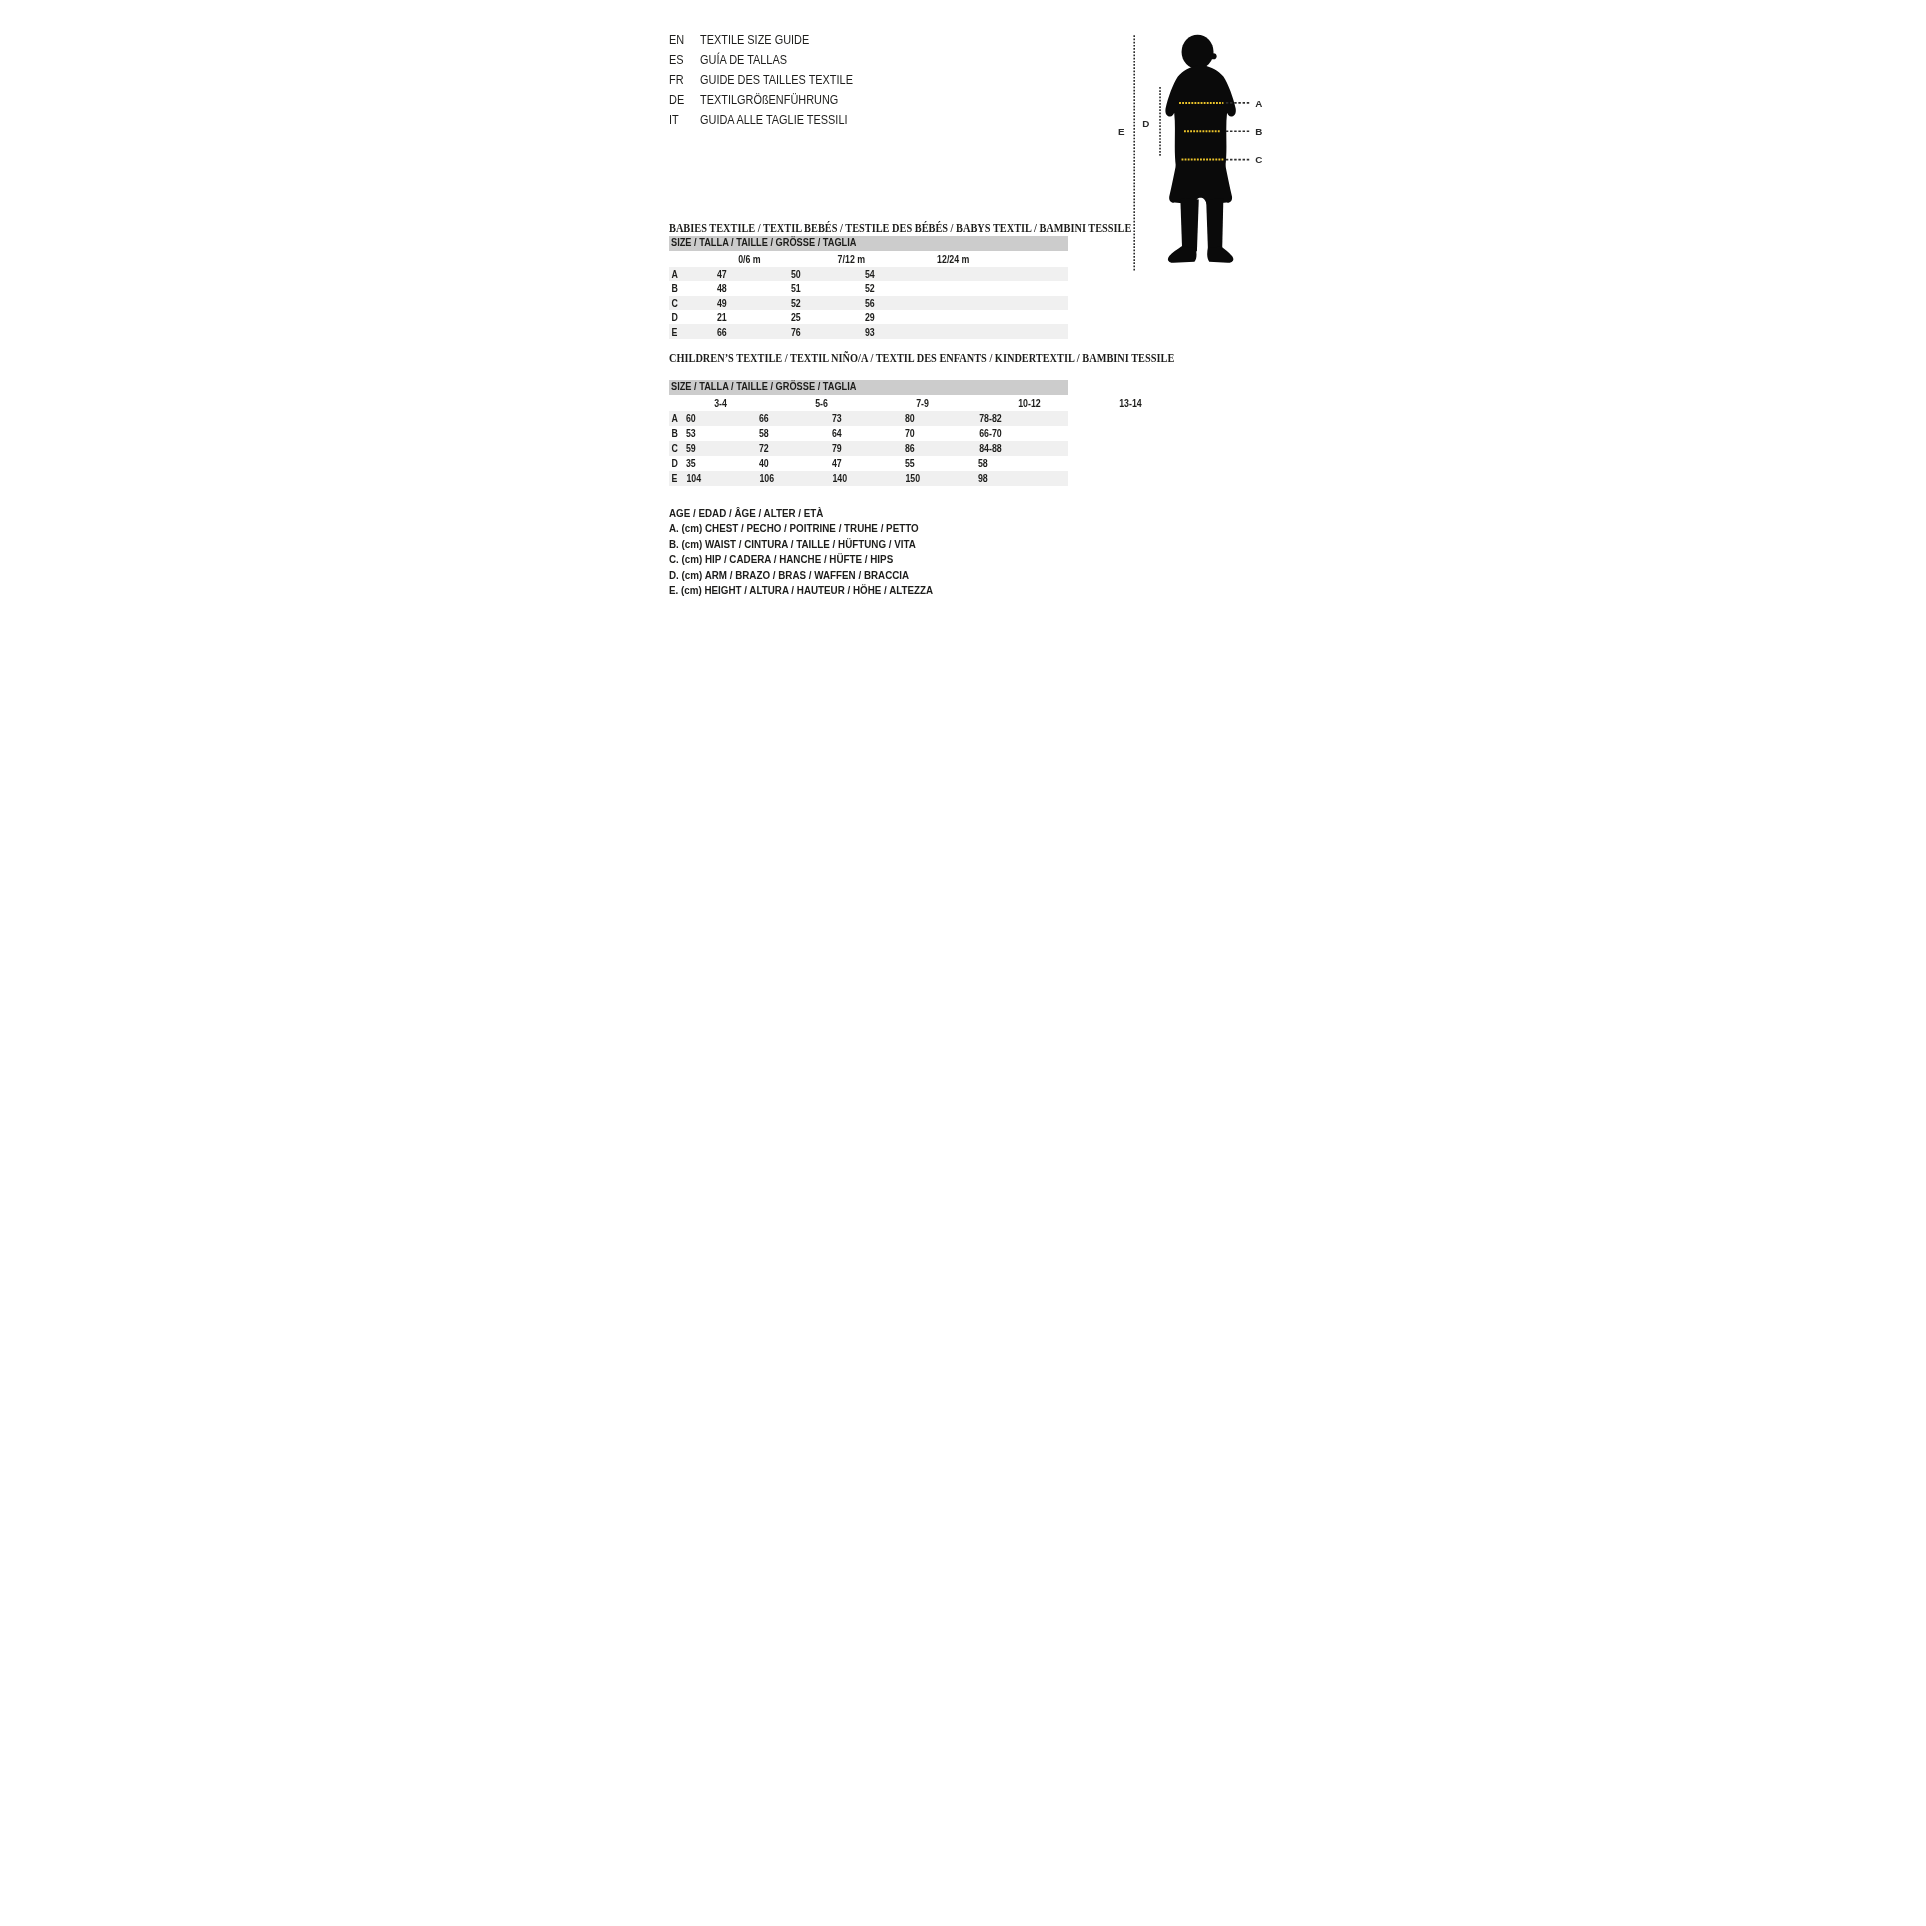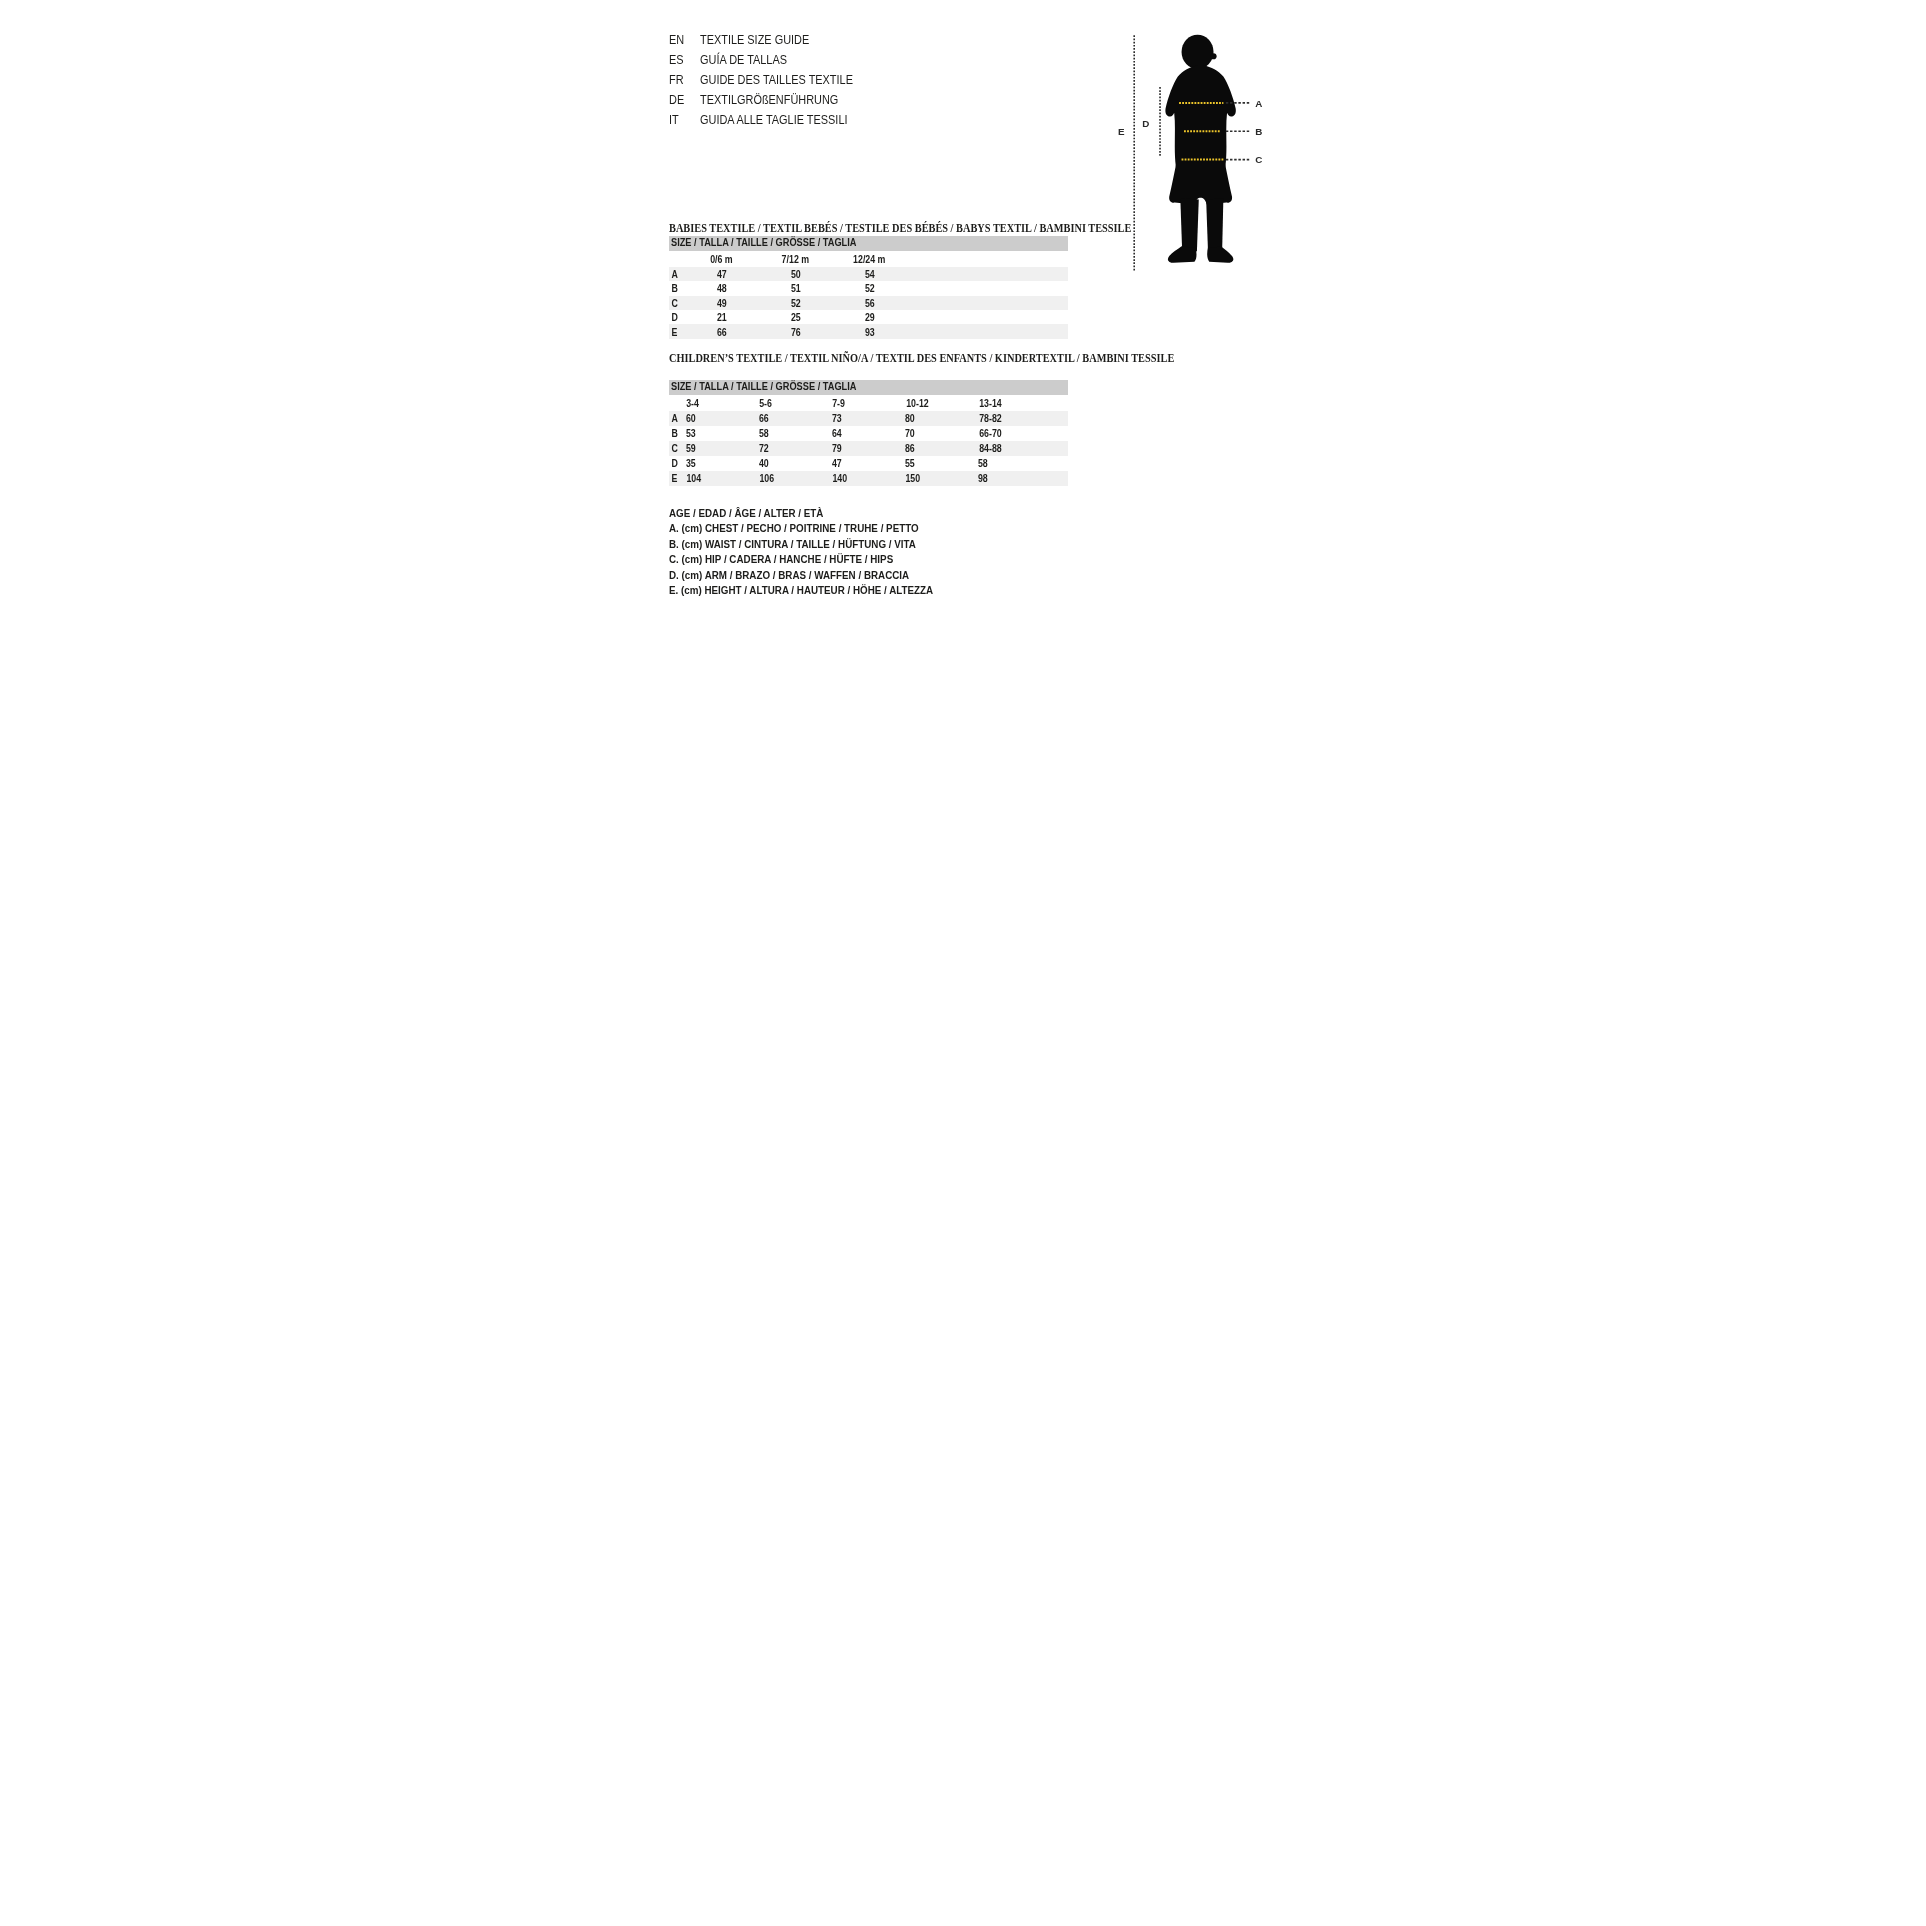--- a/index.html
+++ b/index.html
@@ -16,21 +16,21 @@
   .lang-row{display:flex;height:20px;font-size:13px;font-weight:400;}
   .lang-code{width:31px;flex:0 0 31px;}
 
   
   .sec-title{position:absolute;left:26.5px;font-size:12.3px;font-weight:700;line-height:13px;font-family:Liberation Serif, serif;}
 
   
   .sizetable{position:absolute;left:26.5px;width:399px;}
   .t-head{height:15.4px;background:#cccccc;display:flex;align-items:flex-start;padding-left:2.5px;
           font-size:11px;font-weight:700;box-sizing:border-box;}
-  .t-cols{display:flex;align-items:center;height:15.4px;font-size:10.5px;font-weight:700;}
+  .t-cols{display:flex;align-items:center;height:15.4px;font-size:10.5px;font-weight:700;gap:28px;}
   .t-row{display:flex;align-items:center;font-size:10.5px;font-weight:700;}
   .babies-t .t-row{height:14.4px;}
   .children-t .t-row{height:15px;}
   .t-row.shaded{background:#f0f0f0;}
   .rl{width:16px;flex:0 0 16px;padding-left:2.5px;box-sizing:border-box;}
   .c3{width:74px;flex:0 0 74px;text-align:center;}
   .c5{width:73px;flex:0 0 73px;text-align:left;}
 
   
   .legend{position:absolute;left:26.5px;top:506px;}

